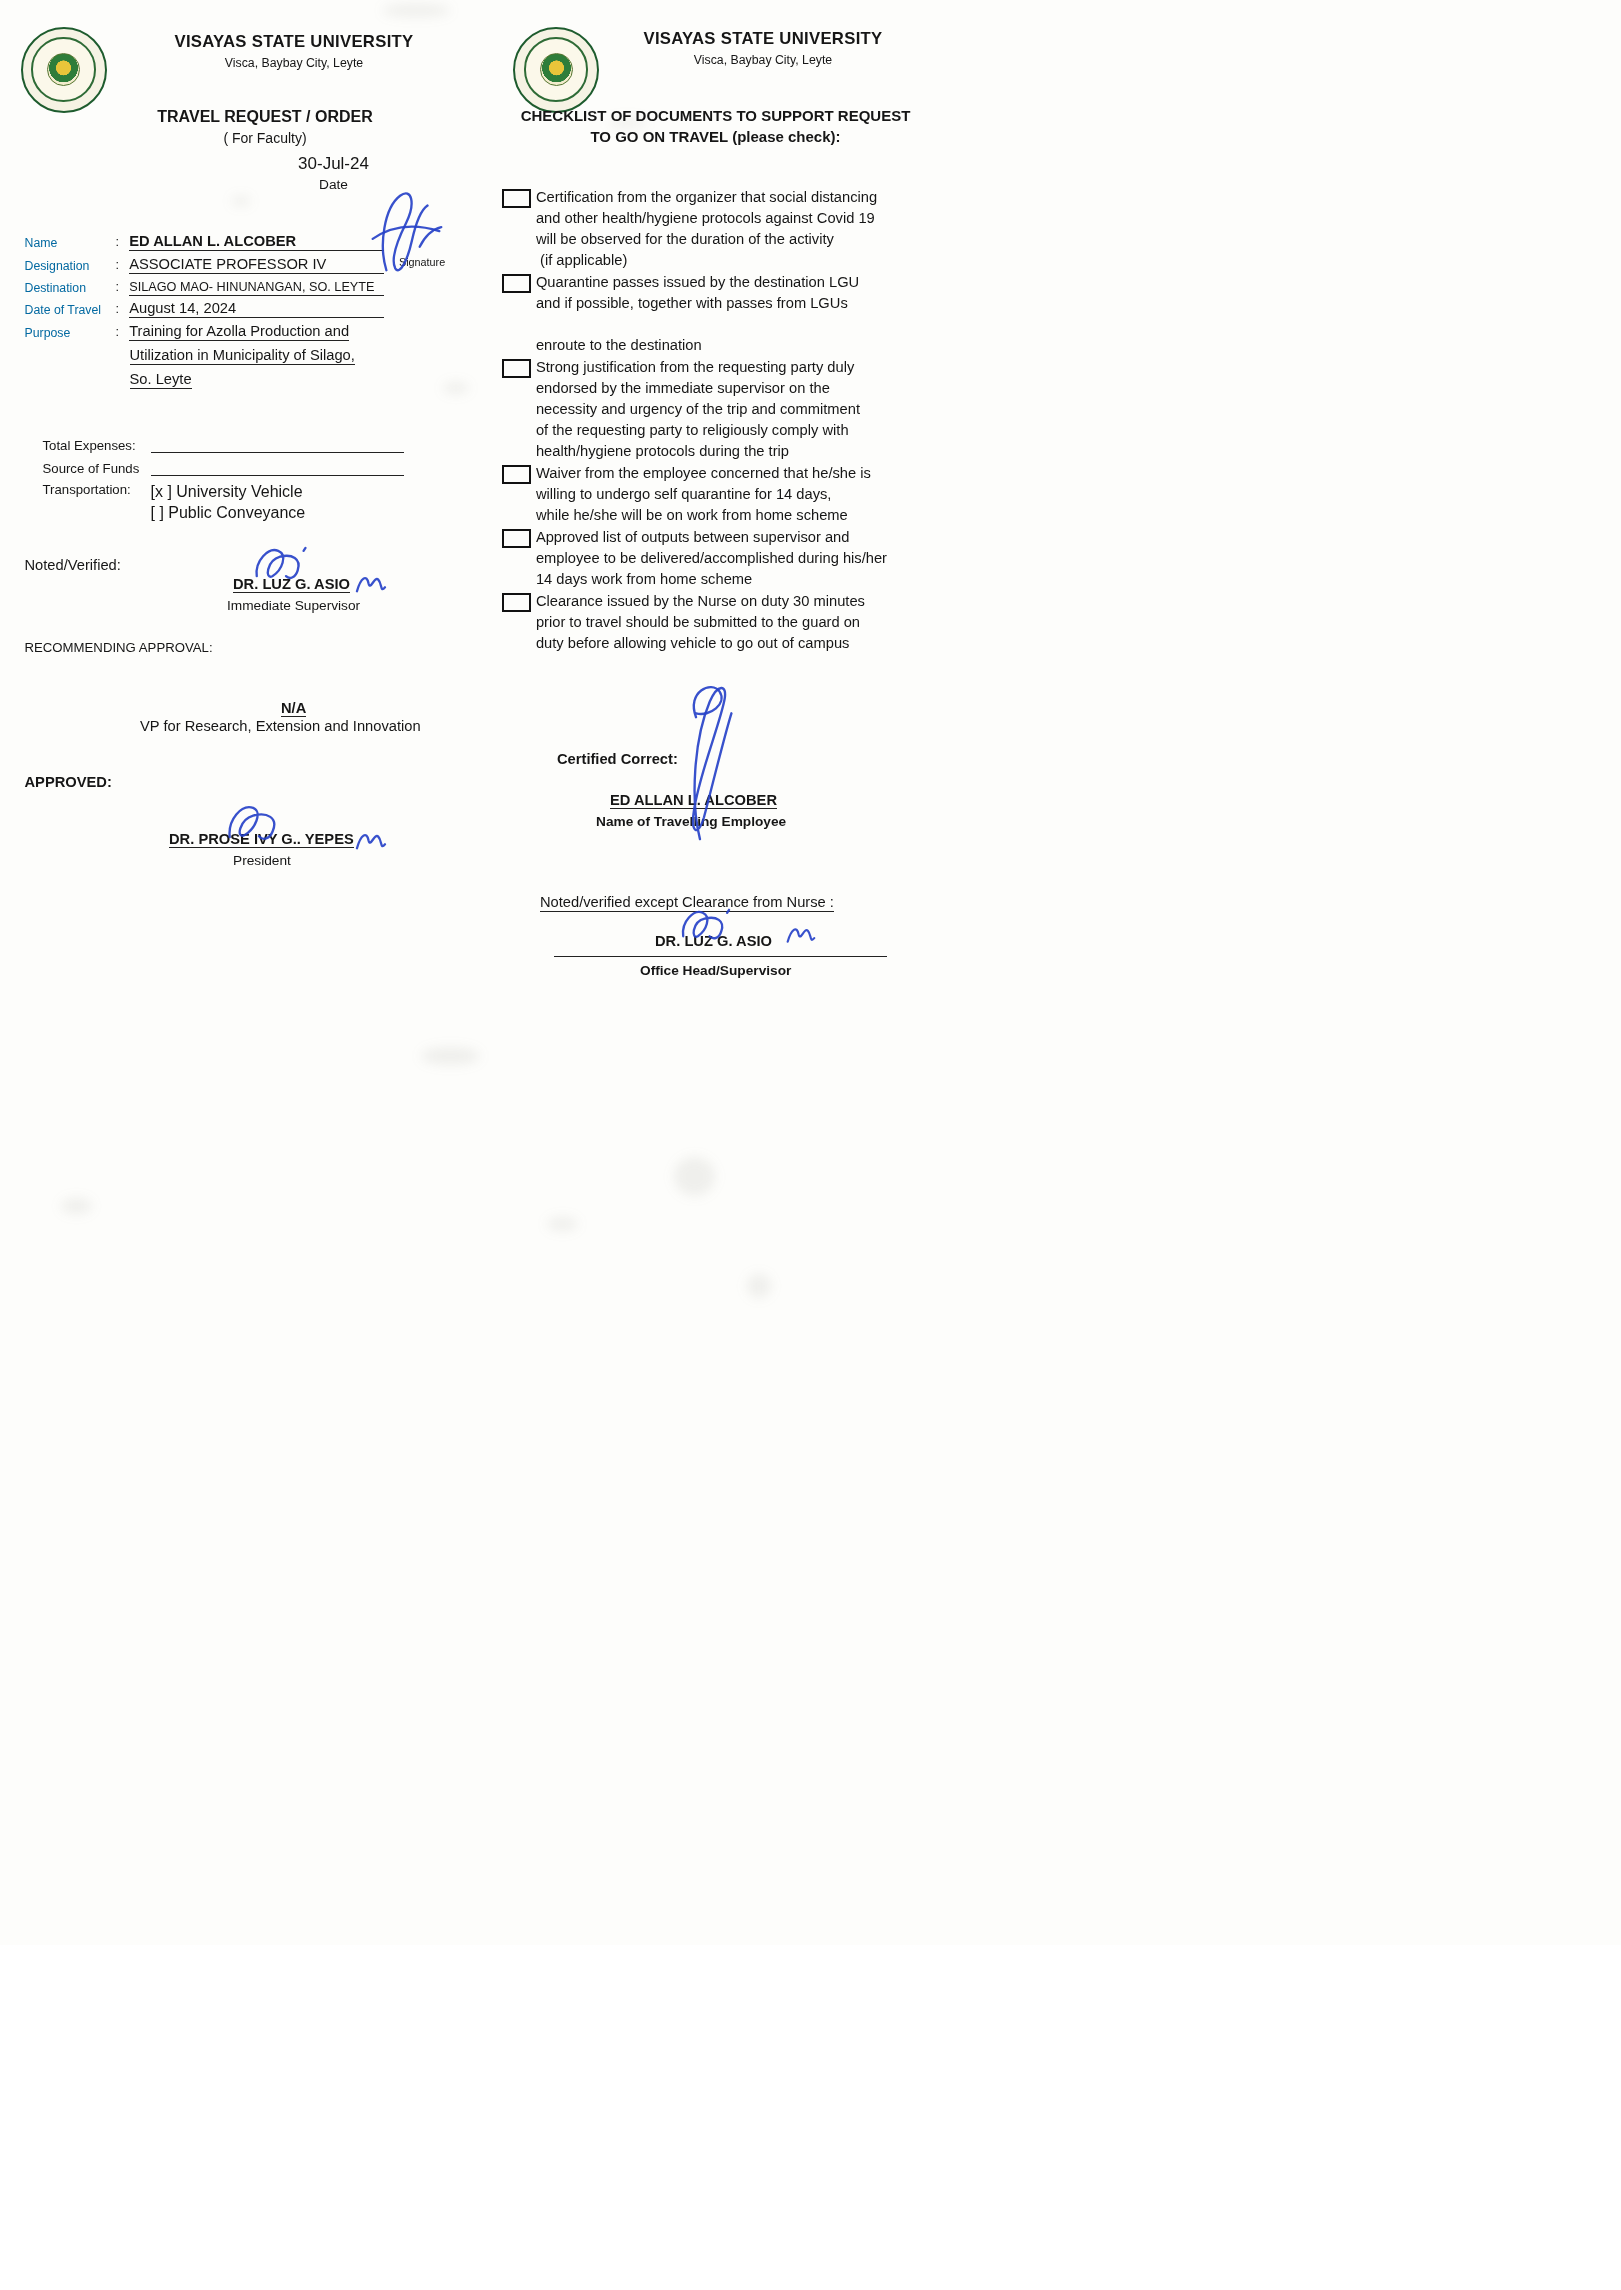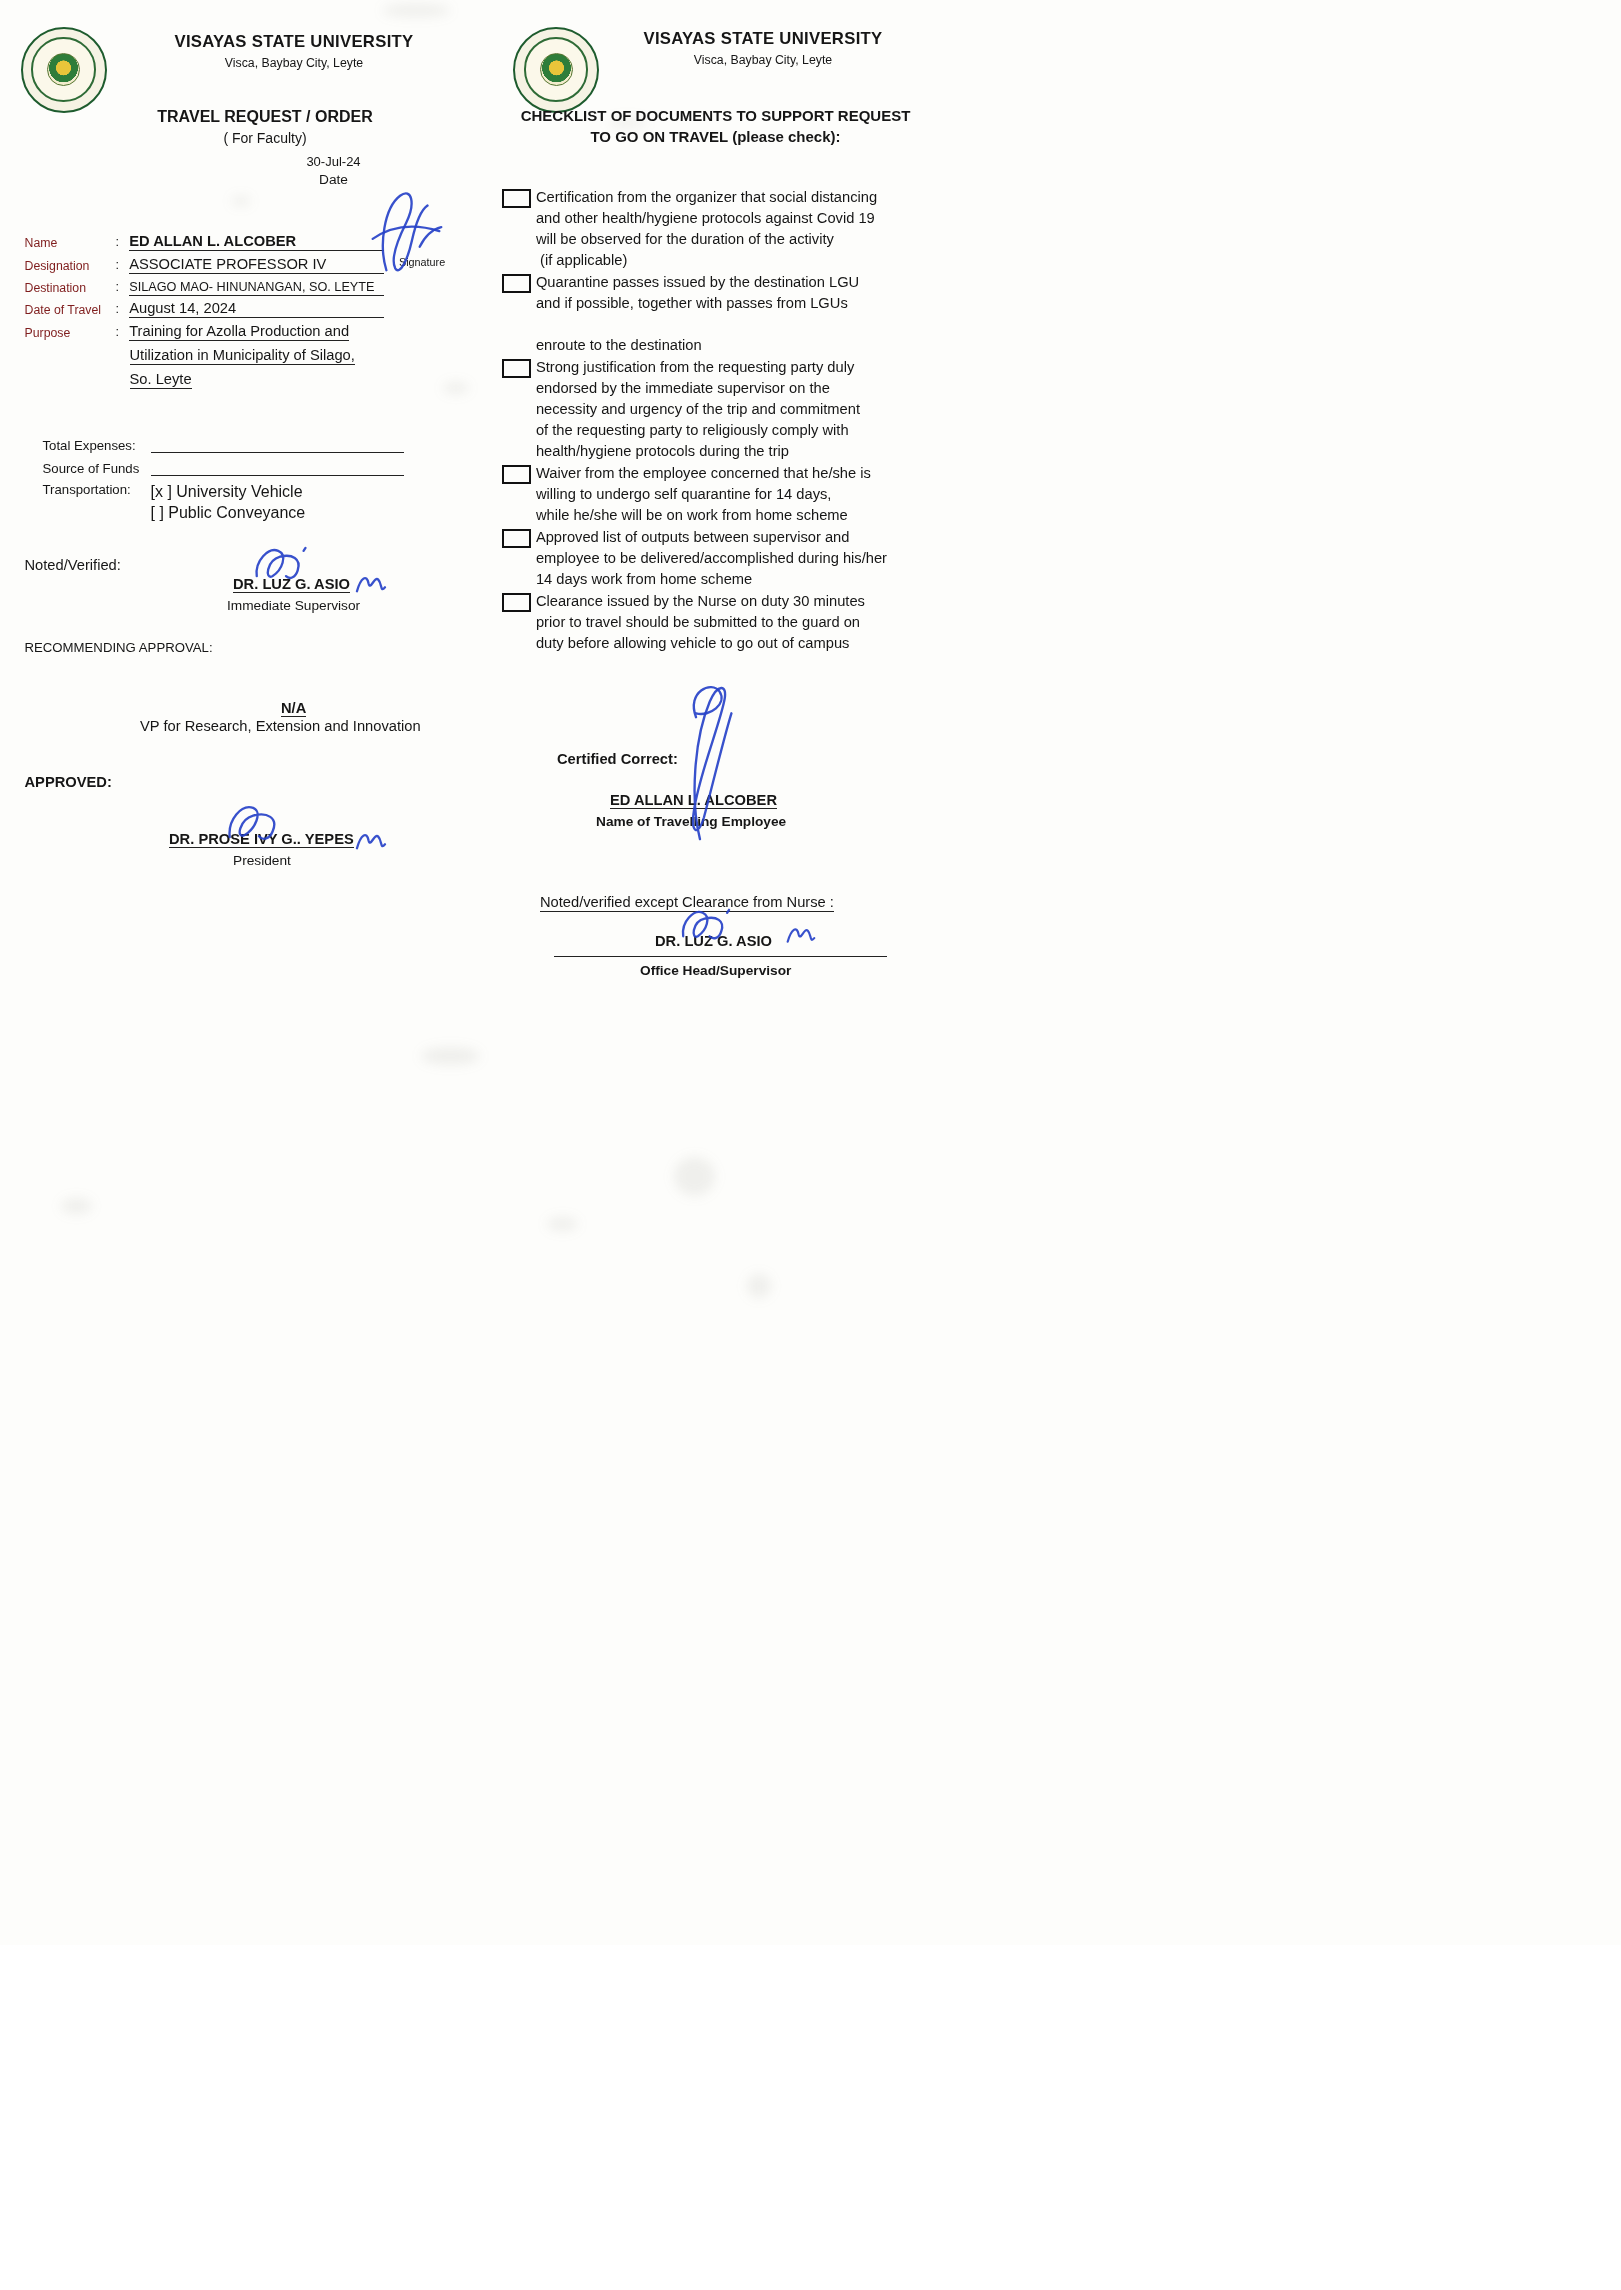--- a/index.html
+++ b/index.html
@@ -15,21 +15,21 @@
     background:radial-gradient(circle at 50% 45%, #e9c53a 0 32%, #2e7d3a 33% 62%, #f3eccd 63%);
     border:1px solid #54742f; }
 
   .b { font-weight:bold; }
   .u { border-bottom:1.5px solid #222; }
   .center { text-align:center; }
 
   .univ { font-size:16.7px; font-weight:bold; letter-spacing:0.3px; }
   .addr { font-size:12.3px; margin-top:3.9px; }
 
-  .flabel  { font-size:12.3px; width:91px; flex:none; padding-top:2.9px; color:#7f1d1d; }
+  .flabel  { font-size:12.3px; width:91px; flex:none; padding-top:2.9px; color:#0369a1; }
   .fcolon  { font-size:12.7px; width:13.7px; flex:none; padding-top:2px; }
   .fvalue  { font-size:14.7px; min-width:255px; padding-bottom:1px; }
   .frow { display:flex; align-items:flex-start; }
 
   .flabel2 { font-size:13.2px; width:108px; flex:none;margin-left:18px; }
   .fill-line { border-bottom:1.5px solid #222; height:14.7px; width:253px; }
 
   .chk-item { display:flex; margin-bottom:1px; }
   .chk-box { width:29px; height:18.6px; border:2px solid #111; flex:none; margin:2px 4.9px 0 0; background:#fdfdfb; }
   .chk-text { font-size:14.7px; line-height:21px; white-space:pre-wrap; width:402px; }
@@ -65,21 +65,21 @@
       <div class="univ">VISAYAS STATE UNIVERSITY</div>
       <div class="addr">Visca, Baybay City, Leyte</div>
     </div>
 
     <div class="abs center" style="left:108px; top:108px; width:314px;">
       <div class="b" style="font-size:16px;">TRAVEL REQUEST / ORDER</div>
       <div style="font-size:14px; margin-top:3.9px;">( For Faculty)</div>
     </div>
 
     <div class="abs center" style="left:255px; top:154px; width:157px;">
-      <div style="font-size:13px;">30-Jul-24</div>
+      <div style="font-size:17px;">30-Jul-24</div>
       <div style="font-size:13.7px; margin-top:2.9px;">Date</div>
     </div>
 
     <div class="abs frow" style="left:24.5px; top:233px;">
       <span class="flabel">Name</span>
       <span class="fcolon">:</span>
       <span class="fvalue b u">ED ALLAN L. ALCOBER</span>
     </div>
 
     <div class="abs frow" style="left:24.5px; top:256px;">

